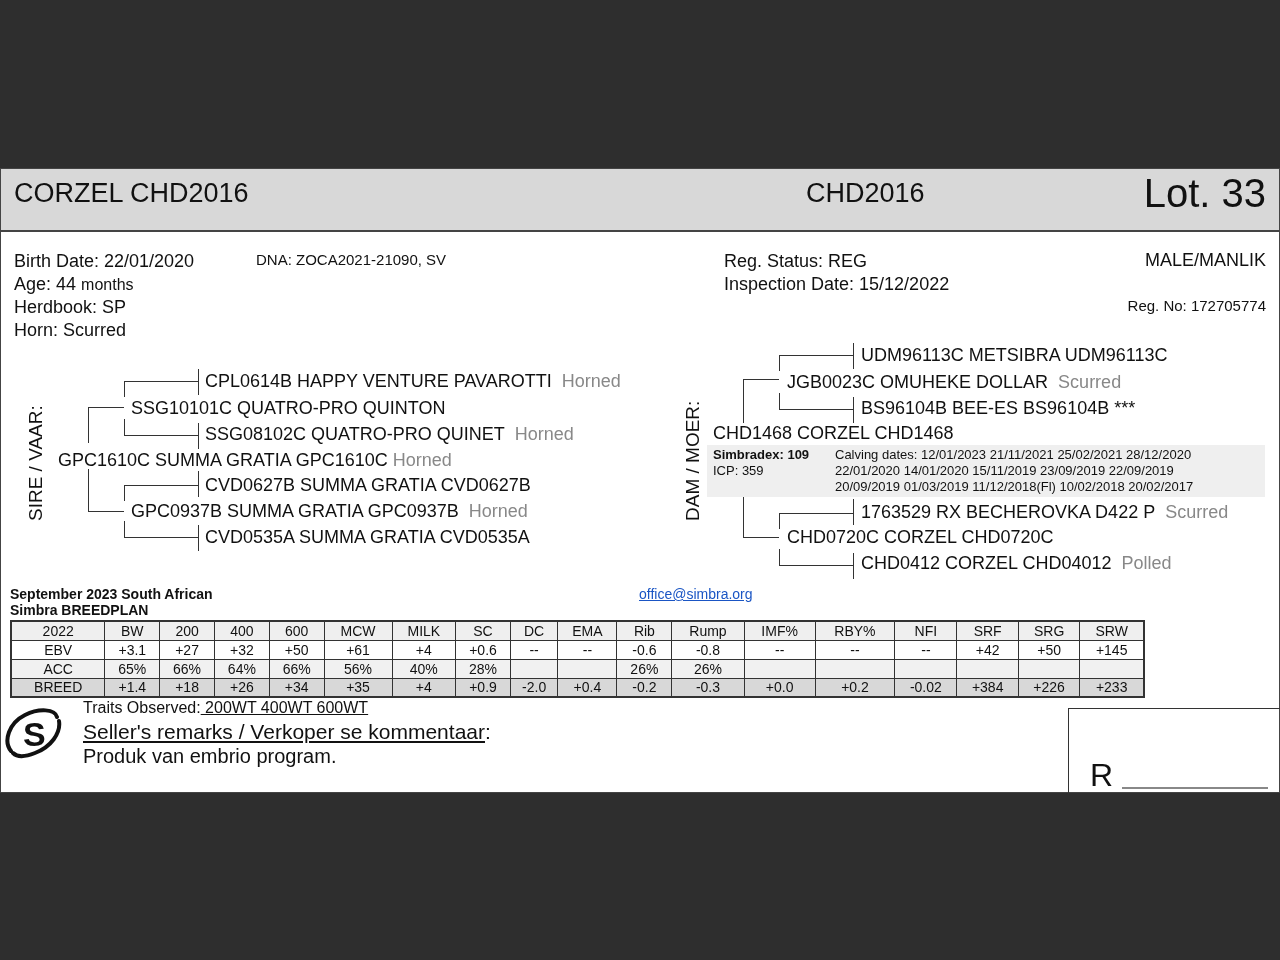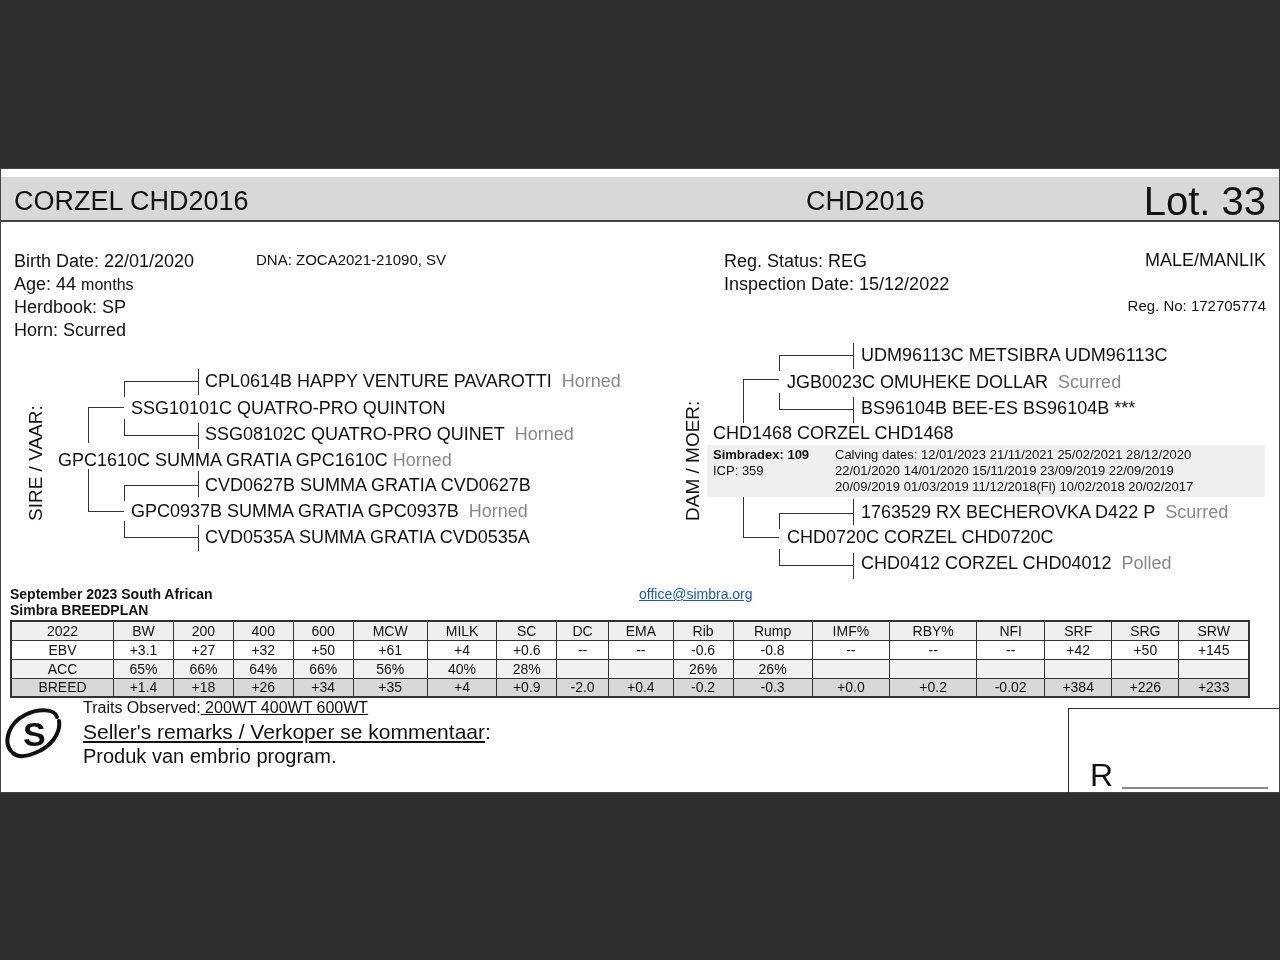--- a/index.html
+++ b/index.html
@@ -1,36 +1,36 @@
 <!DOCTYPE html>
 <html><head>
 <meta charset="utf-8">
 <style>
   * { box-sizing: border-box; margin: 0; padding: 0; }
   html, body { width: 1280px; height: 960px; background: #2e2e2e; overflow: hidden; }
   body { font-family: "Liberation Sans", sans-serif; color: #111; position: relative; }
   .card { position: absolute; left: 0; top: 168px; width: 1280px; height: 625px; background: #fff; border: 1px solid #444; }
-  .hdr { position: absolute; left: 0; top: 8px; width: 1278px; height: 45px; background: #d8d8d8; border-bottom: 2px solid #444; }
+  .hdr { position: absolute; left: 0; top: 0; width: 1278px; height: 63px; background: #d8d8d8; border-bottom: 2px solid #444; }
   .hdr .name { position: absolute; left: 13px; top: 9px; font-size: 27px; }
   .hdr .code { position: absolute; left: 805px; top: 9px; font-size: 27px; }
   .hdr .lot { position: absolute; right: 13px; top: 2px; font-size: 40px; }
   .sub { position: absolute; left: 0; top: 49px; width: 1278px; height: 27px; background: #f1f1f1; border-bottom: 2px solid #444; font-size: 18px; }
   .sub .owner { position: absolute; left: 13px; top: 3px; }
   .sub .breed { position: absolute; right: 13px; top: 3px; }
   .info { position: absolute; font-size: 18px; line-height: 22.5px; }
   .small { font-size: 16px; }
   .abs { position: absolute; white-space: nowrap; }
   .ped { font-size: 18px; }
   .grey { color: #888; }
   .line { position: absolute; background: #333; }
   .vlabel { position: absolute; transform: rotate(-90deg); transform-origin: left top; font-size: 19px; white-space: nowrap; }
   .calv { position: absolute; left: 706px; top: 276px; width: 558px; height: 52px; background: #efefef; font-size: 13px; line-height: 16px; }
   .ebv-title { position: absolute; left: 9px; top: 417px; font-size: 14px; line-height: 16px; font-weight: bold; }
   .email { position: absolute; left: 638px; top: 417px; font-size: 14px; color: #1a55c4; text-decoration: underline; }
-  table.ebv { position: absolute; left: 9px; top: 451px; width: 1240px; border-collapse: collapse; font-size: 14px; }
+  table.ebv { position: absolute; left: 9px; top: 451px; width: 1135px; border-collapse: collapse; font-size: 14px; }
   table.ebv td { border: 1px solid #333; text-align: center; height: 19px; padding: 0; }
   table.ebv { border: 2px solid #333; }
   tr.r-head td { background: #efefef; }
   tr.r-ebv td { background: #fff; }
   tr.r-acc td { background: #f1f1f1; }
   tr.r-breed td { background: #d8d8d8; }
   .logo { position: absolute; left: 2px; top: 532px; width: 62px; height: 60px; }
   .traits { position: absolute; left: 82px; top: 530px; font-size: 16px; }
   .traits .u { text-decoration: underline; }
   .remarks-h { position: absolute; left: 82px; top: 551px; font-size: 21px; }

